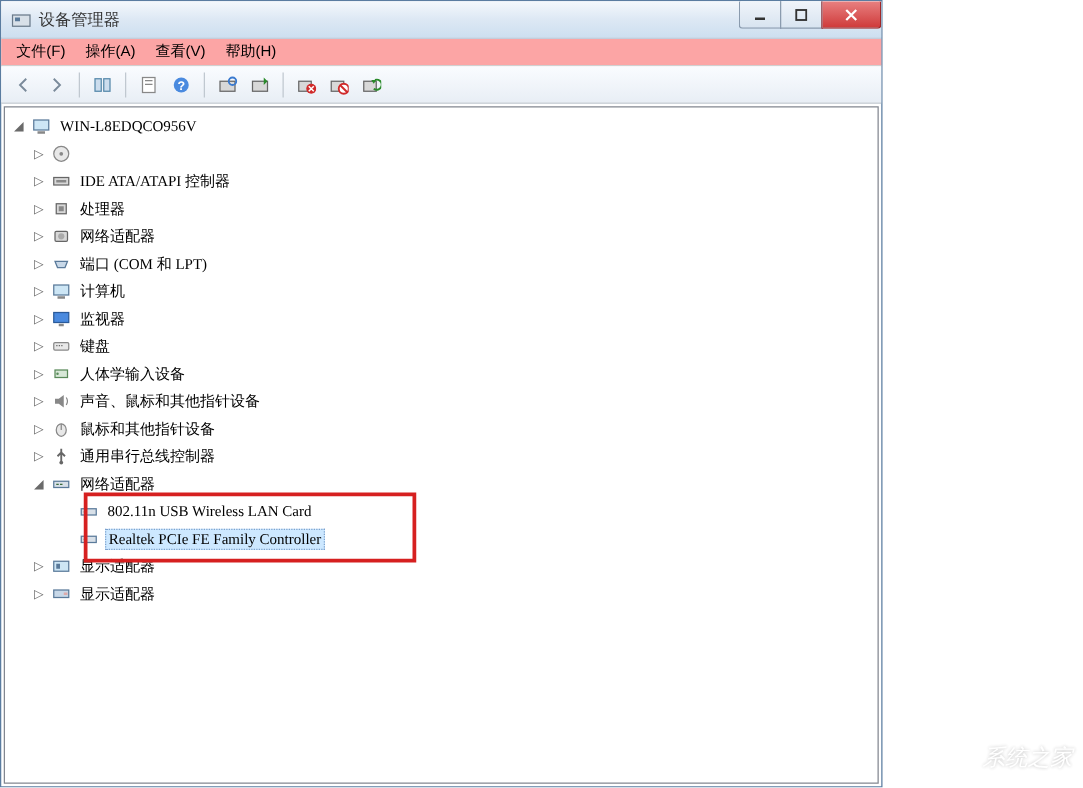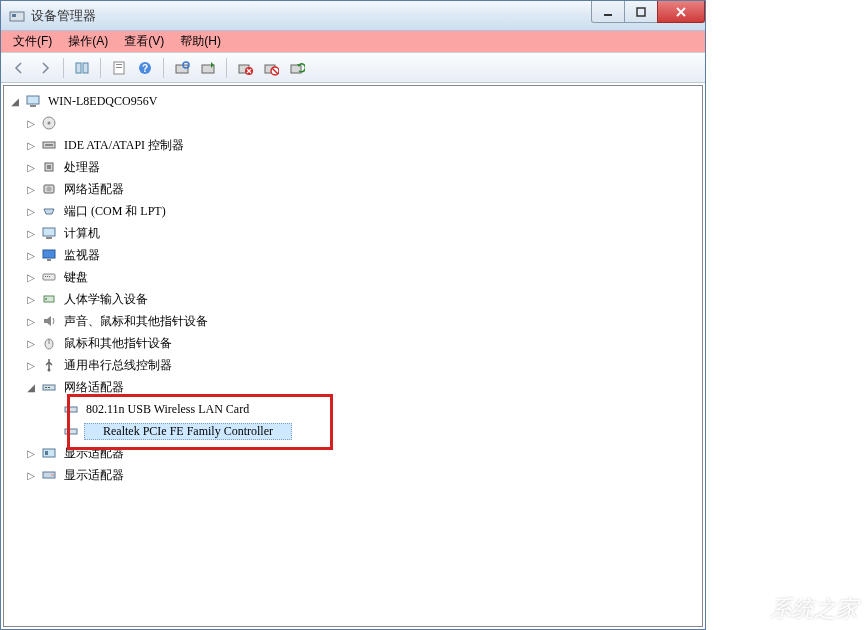--- a/index.html
+++ b/index.html
@@ -100,21 +100,21 @@
     .tree li { white-space: nowrap; }
     .row {
       display: flex;
       align-items: center;
       height: 22px;
       padding-left: 2px;
     }
     .row.selected .label {
       background: #cde8ff;
       border: 1px dotted #7da2ce;
-      padding: 0 18px;
+      padding: 0 2px;
     }
     .expander {
       width: 14px; height: 14px;
       display: inline-flex; align-items: center; justify-content: center;
       margin-right: 2px;
       color: #6a6a6a;
       font-size: 10px;
       cursor: default;
     }
     .spacer-exp { width: 16px; display: inline-block; }
@@ -130,28 +130,27 @@
     .highlight-box {
       position: absolute;
       border: 3px solid #d62020;
       pointer-events: none;
     }
     .watermark {
       position: absolute;
       right: 8px;
       bottom: 6px;
       color: #fff;
-      font-size: 22px;
+      font-size: 18px;
       font-style: italic;
       text-shadow: 0 0 3px rgba(0,0,0,.3);
       opacity: .85;
       display: flex;
       align-items: center;
       gap: 6px;
-      flex-direction: column;
     }
     .watermark .wm-icon {
       width: 36px; height: 36px;
       background: #fff;
       opacity: .5;
       clip-path: polygon(50% 0, 100% 35%, 100% 100%, 0 100%, 0 35%);
     }
     svg { display: block; }
   </style>
 </head>

